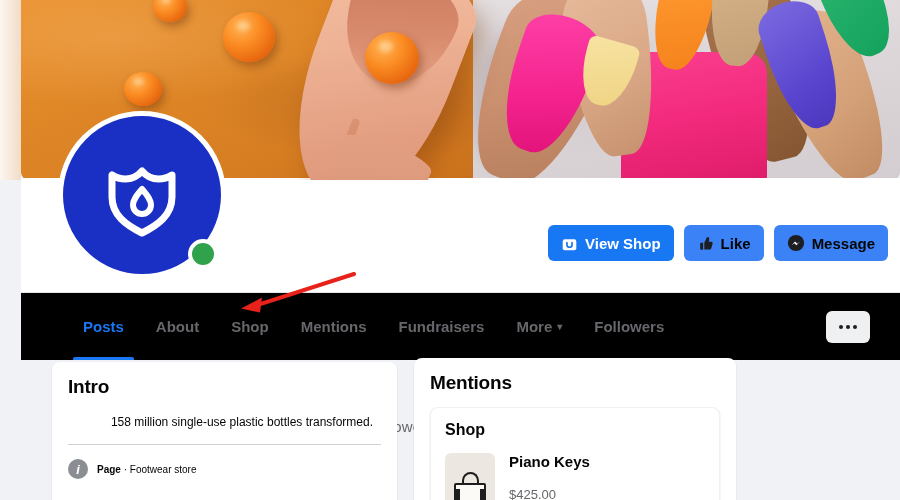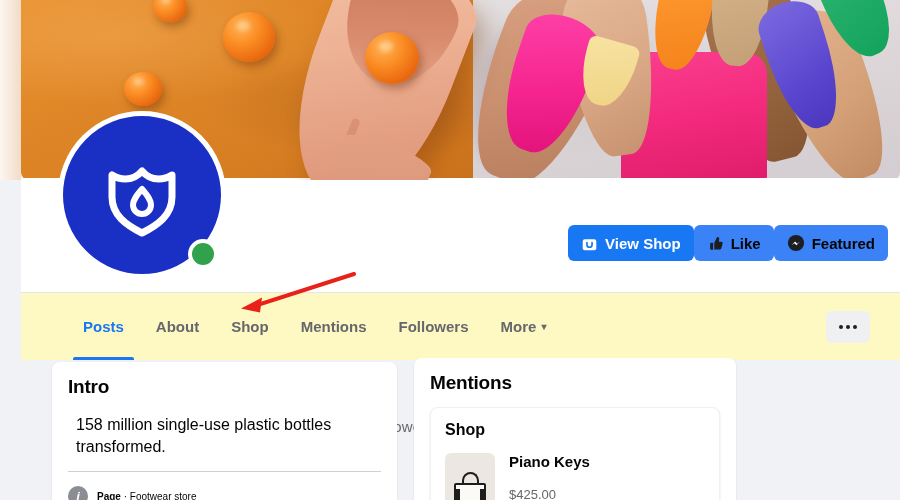--- a/index.html
+++ b/index.html
@@ -139,34 +139,34 @@
     background:
       linear-gradient(to right, rgba(110,112,118,0.92) 0%, rgba(125,127,133,0.85) 52%,
                       rgba(190,192,196,0.55) 72%, rgba(86,148,240,0.88) 82%, rgba(120,170,245,0.35) 100%);
     filter: blur(5px);
   }
   .page-stats {
     position: absolute; left: 229px; top: 240px;
     font-size: 15px; color: #65676b; letter-spacing: .1px;
   }
 
-  .actions { position: absolute; right: 12px; top: 47px; display: flex; gap: 0; align-items: center; }
+  .actions { position: absolute; right: 12px; top: 47px; display: flex; gap: 10px; align-items: center; }
   .btn {
     display: inline-flex; align-items: center; gap: 7px;
     height: 36px; padding: 0 13px; border-radius: 6px; border: none;
     font-family: "Liberation Sans", sans-serif;
     font-size: 15px; font-weight: bold; cursor: pointer; white-space: nowrap;
   }
   .btn-primary { background: #1877f2; color: #ffffff; }
   .btn-secondary { background: #3b82f6; color: #050505; }
 
   
   .tabs-row {
     position: absolute; left: 21px; top: 292px; width: 879px; height: 68px;
-    background: #fef9c3; border-top: 1px solid #e5e6e9;
+    background: #000000; border-top: 1px solid #e5e6e9;
     display: flex; align-items: stretch; padding: 0 30px 0 46px;
   }
   .tab {
     position: relative; display: flex; align-items: center; gap: 5px;
     padding: 0 16px; font-size: 15px; font-weight: bold; color: #65676b;
     cursor: pointer; background: none; border: none;
     font-family: "Liberation Sans", sans-serif;
   }
   .tab.active { color: #1877f2; }
   .tab.active::after {
@@ -185,21 +185,21 @@
   
   .content { position: absolute; left: 0; top: 344px; width: 752px; height: 156px; }
   .card {
     position: absolute; background: #ffffff; border-radius: 8px;
     box-shadow: 0 1px 2px rgba(0,0,0,0.12);
   }
   .card-intro { left: 52px; top: 18px; width: 345px; height: 170px; padding: 14px 16px 0; }
   .card-featured { left: 414px; top: 14px; width: 322px; height: 180px; padding: 14px 16px 0; }
   .card-title { font-size: 19px; font-weight: bold; color: #050505; letter-spacing: -0.2px; }
   .intro-bio {
-    margin-top: 16px; text-align: left; font-size: 16px; color: #050505;
+    margin-top: 16px; text-align: right; font-size: 12px; color: #050505;
     line-height: 1.35; padding: 0 8px;
   }
   .divider { margin: 14px 0 0; height: 1px; background: #ced0d4; }
   .intro-row { display: flex; align-items: center; gap: 9px; margin-top: 14px; }
   .info-icon {
     width: 20px; height: 20px; border-radius: 50%; background: #8a8d91;
     color: #ffffff; font-size: 13px; font-weight: bold; font-style: italic;
     display: flex; align-items: center; justify-content: center; flex: none;
   }
   .intro-row-text { font-size: 10px; color: #050505; }
@@ -299,44 +299,47 @@
           <path d="M5 9 h2.2 v8.4 H5 a1.3 1.3 0 0 1-1.3-1.3 V10.3 A1.3 1.3 0 0 1 5 9 Z" fill="#1c1e21"></path>
           <path d="M8.6 9.2 L11.4 3.3 a1.6 1.6 0 0 1 3 1 L13.8 8 h3.1 a1.5 1.5 0 0 1 1.45 1.9 l-1.5 5.8 a2 2 0 0 1-1.95 1.5 H8.6 Z" fill="#1c1e21"></path>
         </svg>
         <span>Like</span>
       </button>
       <button class="btn btn-secondary">
         <svg width="18" height="18" viewBox="0 0 20 20">
           <circle cx="10" cy="10" r="9" fill="#1c1e21"></circle>
           <path d="M5 12.6 L9 8.4 l2.3 2.3 L14.4 8.2 l-3.9 4.3 -2.3-2.3 Z" fill="#ffffff"></path>
         </svg>
-        <span>Featured</span>
+        <span>Message</span>
       </button>
     </div>
   </div>
 
   <div class="tabs-row">
     <button class="tab active">
       <span>Posts</span>
     </button>
     <button class="tab">
       <span>About</span>
     </button>
     <button class="tab">
       <span>Shop</span>
     </button>
     <button class="tab">
       <span>Mentions</span>
     </button>
     <button class="tab">
-      <span>Followers</span>
+      <span>Fundraisers</span>
     </button>
     <button class="tab">
       <span>More</span>
       <span class="caret">▾</span>
+    </button>
+    <button class="tab">
+      <span>Followers</span>
     </button>
     <button class="more-btn">
       <i></i>
       <i></i>
       <i></i>
     </button>
   </div>
 
   <div class="content">
 

